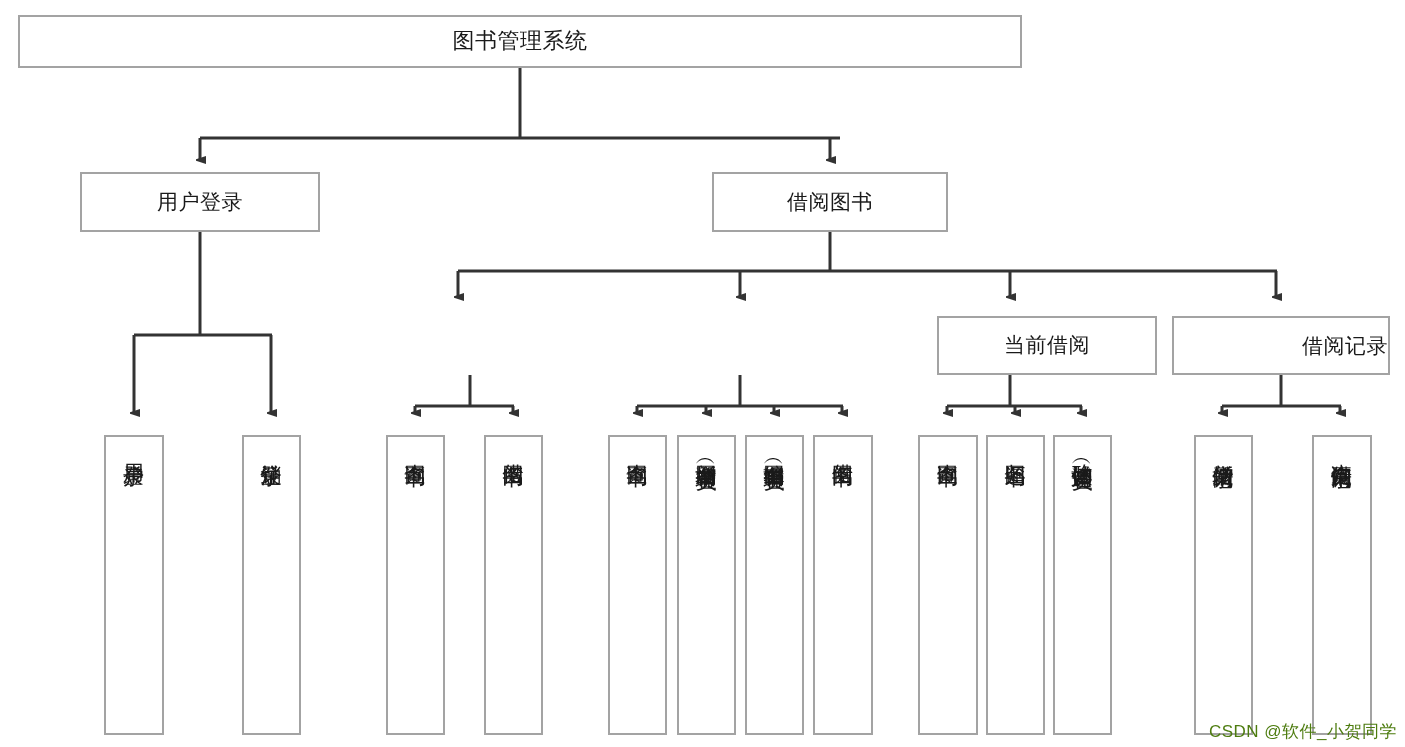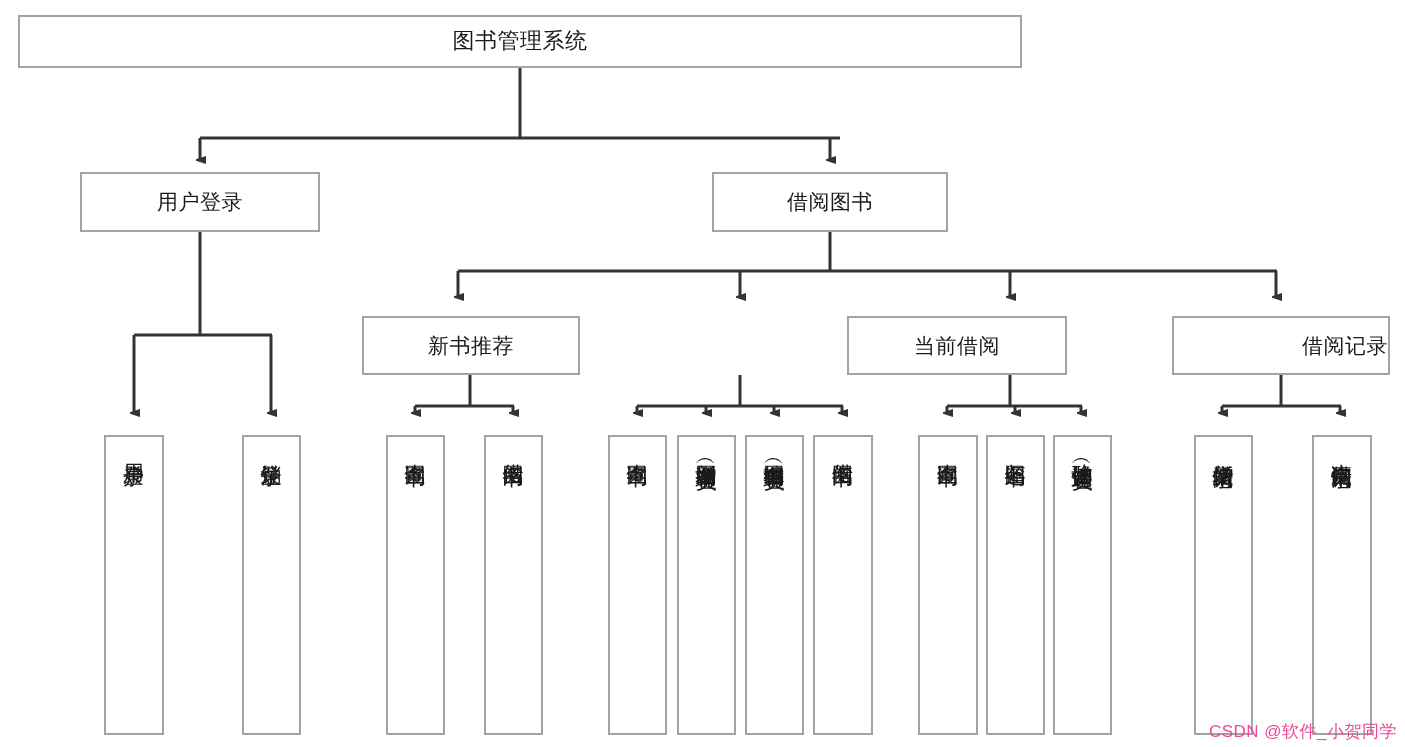--- a/index.html
+++ b/index.html
@@ -57,21 +57,21 @@
     text-orientation: upright;
     font-size: 21px;
     line-height: 1.0;
     letter-spacing: 1px;
   }
   .watermark {
     position: absolute;
     right: 8px;
     bottom: 4px;
     font-size: 17px;
-    color: #ec4899;
+    color: #4d7c0f;
     white-space: nowrap;
     letter-spacing: 0.5px;
   }
 </style>
 </head>
 <body>
 
 <div id="canvas">
 
   <svg class="connectors" viewBox="0 0 1405 747" xmlns="http://www.w3.org/2000/svg">
@@ -128,24 +128,21 @@
     <span class="label">图书管理系统</span>
   </div>
 
   <div class="node horizontal" style="left:80px; top:172px; width:240px; height:60px;">
     <span class="label">用户登录</span>
   </div>
   <div class="node horizontal" style="left:712px; top:172px; width:236px; height:60px;">
     <span class="label">借阅图书</span>
   </div>
 
-  <div class="node horizontal" style="left:362px; top:316px; width:218px; height:59px;">
-    <span class="label">新书推荐</span>
-  </div>
-  <div class="node horizontal" style="left:847px; top:316px; width:220px; height:59px;">
+  <div class="node horizontal" style="left:937px; top:316px; width:220px; height:59px;font-family:Liberation Serif, serif;">
     <span class="label">当前借阅</span>
   </div>
   <div class="node horizontal" style="left:1172px; top:316px; width:218px; height:59px;justify-content:flex-end;">
     <span class="label">借阅记录</span>
   </div>
 
   <div class="node vertical" style="left:104px; top:435px; width:60px; height:300px;">
     <span class="label">用户登录</span>
   </div>
   <div class="node vertical" style="left:242px; top:435px; width:59px; height:300px;">

